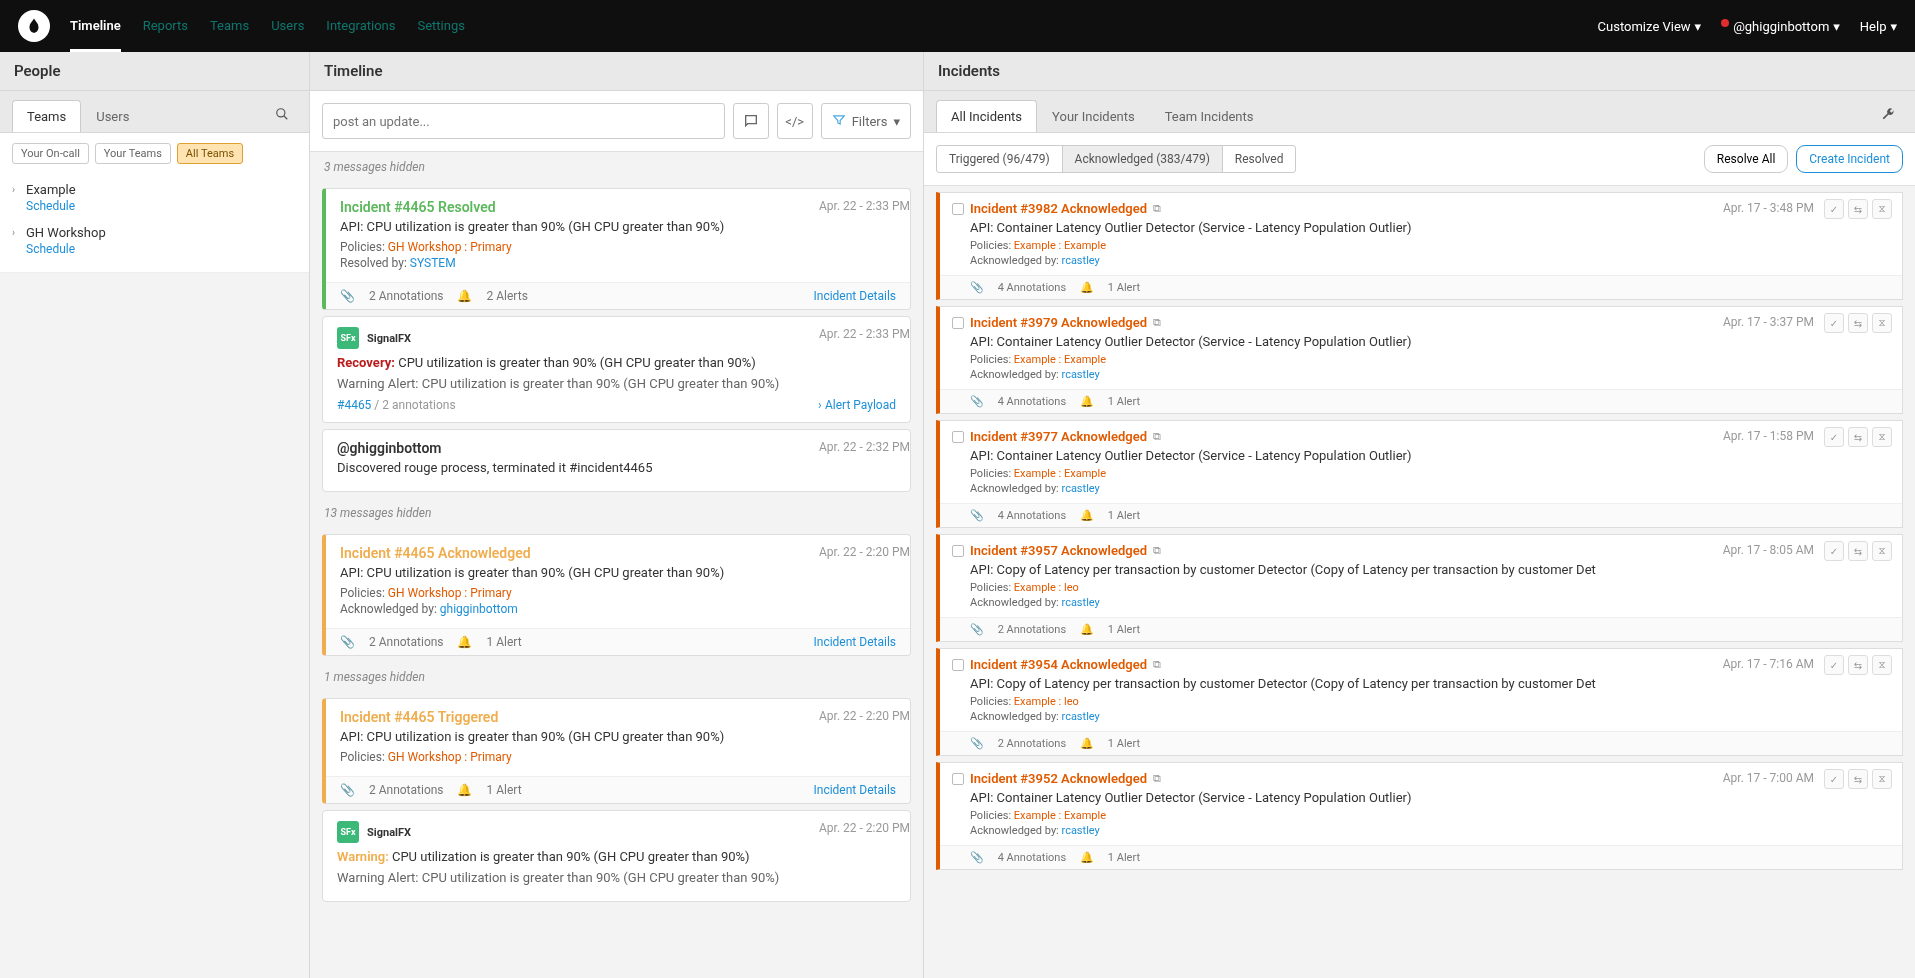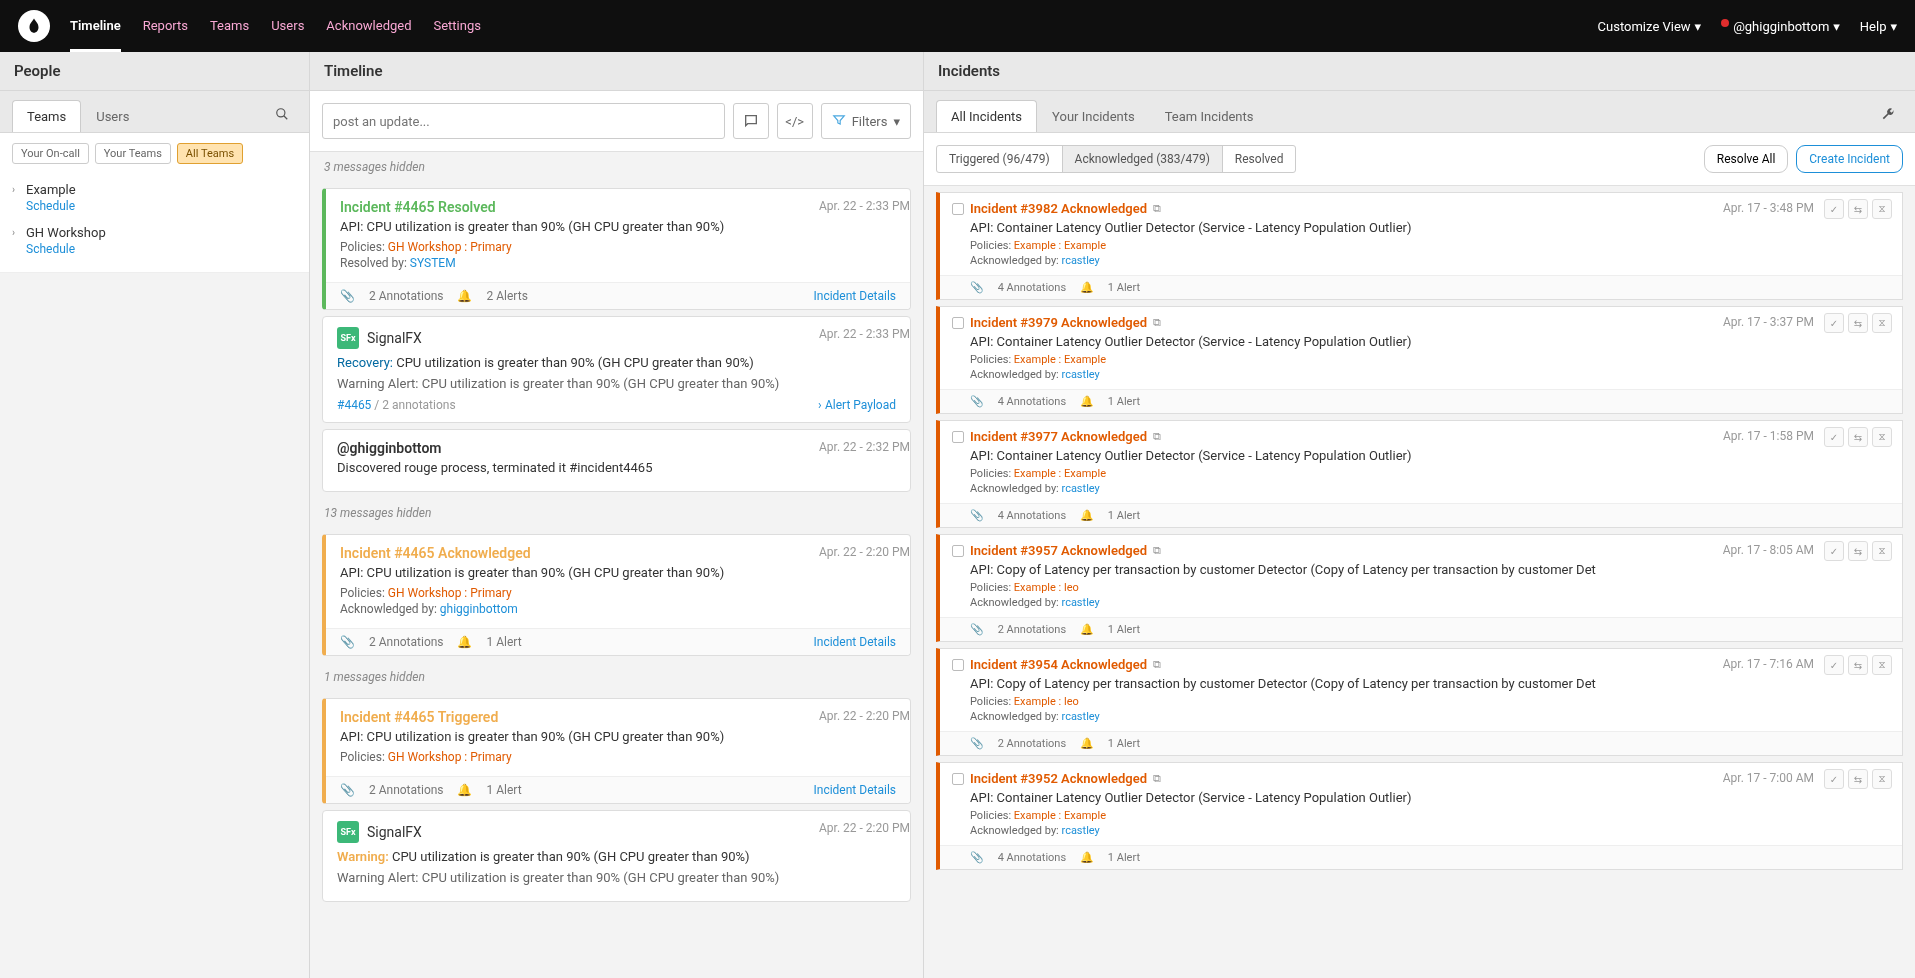--- a/index.html
+++ b/index.html
@@ -4,21 +4,21 @@
 <style>
 *{box-sizing:border-box;margin:0;padding:0;font-family:-apple-system,BlinkMacSystemFont,"Segoe UI",Roboto,Helvetica,Arial,sans-serif}
 body{background:#f3f3f3;font-size:13px;color:#333}
 a{text-decoration:none}
 
 
 .topbar{background:#0f0f0f;height:52px;display:flex;align-items:center;padding:0 18px;color:#fff}
 .logo{width:32px;height:32px;background:#fff;border-radius:50%;display:flex;align-items:center;justify-content:center;margin-right:20px}
 .logo svg{width:18px;height:18px}
 .nav-items{display:flex;gap:22px}
-.nav-item{color:#f9a8d4;font-size:13px;cursor:pointer}
+.nav-item{color:#0f766e;font-size:13px;cursor:pointer}
 .nav-item.active{color:#fff;font-weight:600;border-bottom:3px solid #fff;padding-bottom:16px;margin-bottom:-18px}
 .topbar-right{margin-left:auto;display:flex;gap:20px;align-items:center;font-size:13px}
 .topbar-right .item{color:#fff;cursor:pointer;display:flex;align-items:flex-start;gap:4px}
 .red-dot{width:8px;height:8px;background:#e02d2d;border-radius:50%}
 
 
 .section-headers{display:flex;border-bottom:1px solid #d7d7d7;background:#e9e9e9}
 .section-headers .col{padding:10px 14px;font-weight:600;font-size:15px;color:#333}
 .col-people{width:310px;border-right:1px solid #d7d7d7}
 .col-timeline{width:614px;border-right:1px solid #d7d7d7}
@@ -67,22 +67,22 @@
 .card-desc{font-size:13px;color:#333;margin-bottom:6px}
 .card-meta{font-size:12px;color:#666;margin-bottom:2px}
 .card-meta .k{color:#666}
 .card-meta .orange{color:#e05a00}
 .card-meta .blue{color:#1d8fd8}
 .card-ts{position:absolute;top:10px;right:0;font-size:12px;color:#999}
 .card-footer{border-top:1px solid #eee;background:#fafafa;padding:6px 14px;display:flex;gap:14px;font-size:12px;color:#777;align-items:center;border-radius:0 0 4px 4px}
 .card-footer .right{margin-left:auto;color:#1d8fd8;cursor:pointer}
 .sfx-badge{width:22px;height:22px;background:#3cb878;color:#fff;font-size:9px;font-weight:700;display:inline-flex;align-items:center;justify-content:center;border-radius:3px;margin-right:8px;vertical-align:middle}
 .sfx-row{display:flex;align-items:center;margin-bottom:6px}
-.sfx-row .name{font-weight:400;font-size:14px}
-.recovery{color:#0369a1;font-weight:400}
+.sfx-row .name{font-weight:700;font-size:11px}
+.recovery{color:#b91c1c;font-weight:700}
 .warning{color:#f0ad4e;font-weight:600}
 .link-small{color:#1d8fd8;font-size:12px}
 .muted-small{color:#999;font-size:12px}
 
 
 .inc-controls{background:#fff;padding:12px;border-bottom:1px solid #e0e0e0;display:flex;gap:8px;align-items:center}
 .seg{display:flex;border:1px solid #ccc;border-radius:3px;overflow:hidden}
 .seg .seg-item{padding:6px 12px;font-size:12px;color:#555;cursor:pointer;border-right:1px solid #ccc;white-space:nowrap}
 .seg .seg-item:last-child{border-right:none}
 .seg .seg-item.active{background:#ededed}
@@ -110,21 +110,21 @@
   <div class="logo">
     <svg viewBox="0 0 24 24">
         <path fill="#0f0f0f" d="M12 2C10 6 6 8 6 14c0 4 3 7 6 7s6-3 6-7c0-6-4-8-6-12z"></path>
       </svg>
   </div>
   <div class="nav-items">
     <span class="nav-item active">Timeline</span>
     <span class="nav-item">Reports</span>
     <span class="nav-item">Teams</span>
     <span class="nav-item">Users</span>
-    <span class="nav-item">Acknowledged</span>
+    <span class="nav-item">Integrations</span>
     <span class="nav-item">Settings</span>
   </div>
   <div class="topbar-right">
     <div class="item">
         <span>Customize View</span> 
         <span>▾</span>
       </div>
     <div class="item">
         <span class="red-dot"></span>
         <span>@ghigginbottom</span>

